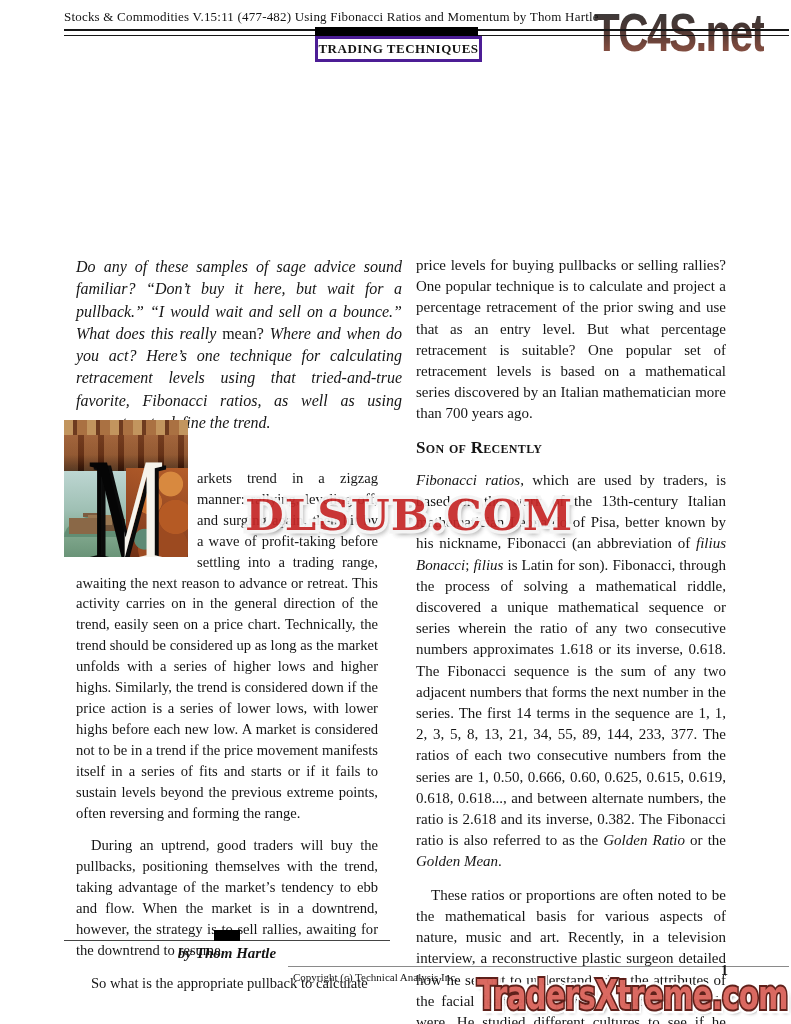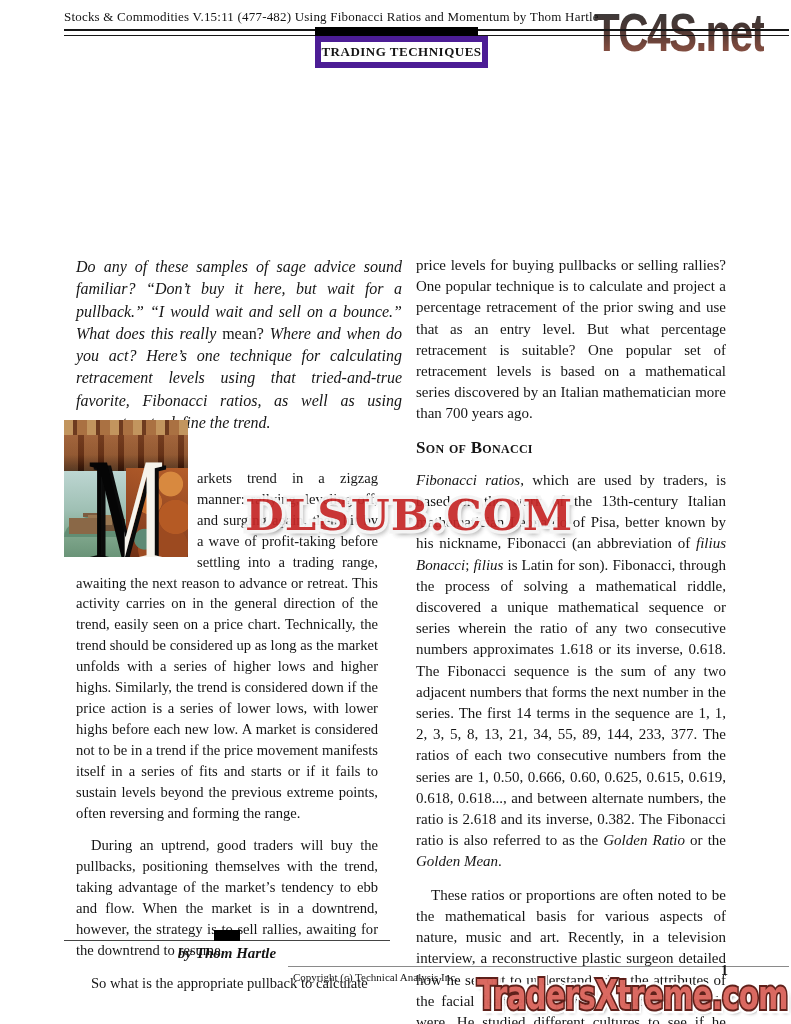--- a/index.html
+++ b/index.html
@@ -4,21 +4,21 @@
 <style>
   html,body{margin:0;padding:0;background:#e8e8e8;}
   .page{position:relative;width:791px;height:1024px;background:#ffffff;overflow:hidden;
         font-family:"Liberation Serif",serif;color:#151515;margin:0 auto;padding-left:28px;}
 
   
   .citation{position:absolute;left:64px;top:9px;font-size:13px;line-height:16px;letter-spacing:.2px;z-index:4;}
   .rule-top{position:absolute;left:64px;top:29px;width:725px;height:2px;background:#161616;z-index:4;}
   .rule-bot{position:absolute;left:64px;top:34.5px;width:725px;height:1px;background:#161616;z-index:4;}
   .tt-bar{position:absolute;left:315px;top:27px;width:163px;height:9px;background:#000;z-index:5;}
-  .tt-box{position:absolute;left:315px;top:36px;width:161px;height:20px;border:6px solid #4c1d95;background:#fff;
+  .tt-box{position:absolute;left:315px;top:36px;width:161px;height:20px;border:3px solid #4c1d95;background:#fff;
           text-align:center;font-weight:bold;font-size:13px;line-height:20px;letter-spacing:.5px;z-index:5;}
 
   
   .title{position:absolute;left:64px;top:85px;width:674px;text-align:center;font-weight:bold;
          font-size:47px;line-height:50px;letter-spacing:-.5px;z-index:2;}
 
   
   .intro{position:absolute;left:64px;top:244px;width:326px;font-size:16px;line-height:22.3px;
          text-align:justify;font-style:italic;z-index:2;}
   .leftcol{position:absolute;left:64px;top:420px;width:326px;font-size:14.6px;line-height:20.9px;
@@ -124,21 +124,21 @@
       <div class="m m-right">M</div>
       <div class="m m-left">M</div>
     </div>
     <p class="lead">arkets trend in a zigzag manner: rallying, leveling off, and surging again, then hit by a wave of profit-taking before settling into a trading range, awaiting the next reason to advance or retreat. This activity carries on in the general direction of the trend, easily seen on a price chart. Technically, the trend should be considered up as long as the market unfolds with a series of higher lows and higher highs. Similarly, the trend is considered down if the price action is a series of lower lows, with lower highs before each new low. A market is considered not to be in a trend if the price movement manifests itself in a series of fits and starts or if it fails to sustain levels beyond the previous extreme points, often reversing and forming the range.</p>
     <p class="indent">During an uptrend, good traders will buy the pullbacks, positioning themselves with the trend, taking advantage of the market’s tendency to ebb and flow. When the market is in a downtrend, however, the strategy is to sell rallies, awaiting for the downtrend to resume.</p>
     <p class="indent">So what is the appropriate pullback to calculate</p>
   </div>
 
   <div class="rightcol">
     <p>price levels for buying pullbacks or selling rallies? One popular technique is to calculate and project a percentage retracement of the prior swing and use that as an entry level. But what percentage retracement is suitable? One popular set of retracement levels is based on a mathematical series discovered by an Italian mathematician more than 700 years ago.</p>
-    <p class="heading">Son of Bonacci</p>
+    <p class="heading">Son of Recently</p>
     <p><span style="font-style: italic;">Fibonacci ratios</span><span style="font-style: normal;">, which are used by traders, is based on the work of the 13th-century Italian mathematician Leonardo of Pisa, better known by his nickname, Fibonacci (an abbreviation of </span><span style="font-style: italic;">filius Bonacci</span><span style="font-style: normal;">; </span><span style="font-style: italic;">filius</span><span style="font-style: normal;"> is Latin for son). Fibonacci, through the process of solving a mathematical riddle, discovered a unique mathematical sequence or series wherein the ratio of any two consecutive numbers approximates 1.618 or its inverse, 0.618. The Fibonacci sequence is the sum of any two adjacent numbers that forms the next number in the series. The first 14 terms in the sequence are 1, 1, 2, 3, 5, 8, 13, 21, 34, 55, 89, 144, 233, 377. The ratios of each two consecutive numbers from the series are 1, 0.50, 0.666, 0.60, 0.625, 0.615, 0.619, 0.618, 0.618..., and between alternate numbers, the ratio is 2.618 and its inverse, 0.382. The Fibonacci ratio is also referred to as the </span><span style="font-style: italic;">Golden Ratio</span><span style="font-style: normal;"> or the </span><span style="font-style: italic;">Golden Mean</span><span style="font-style: normal;">.</span></p>
     <p class="indent">These ratios or proportions are often noted to be the mathematical basis for various aspects of nature, music and art. Recently, in a television interview, a reconstructive plastic surgeon detailed how he set out to understand what the attributes of the facial features of physically attractive people were. He studied different cultures to see if he could find any consistencies of those attributes among them. Eventually, his research led him to using Fibonacci ratios for proportioning facial features. He even designed a computer</p>
   </div>
 
   <div class="wm wm-dlsub">
     <span class="lay glow">DLSUB.COM</span>
     <span class="top">DLSUB.COM</span>
   </div>
 
   <div class="byline-rule"></div>

